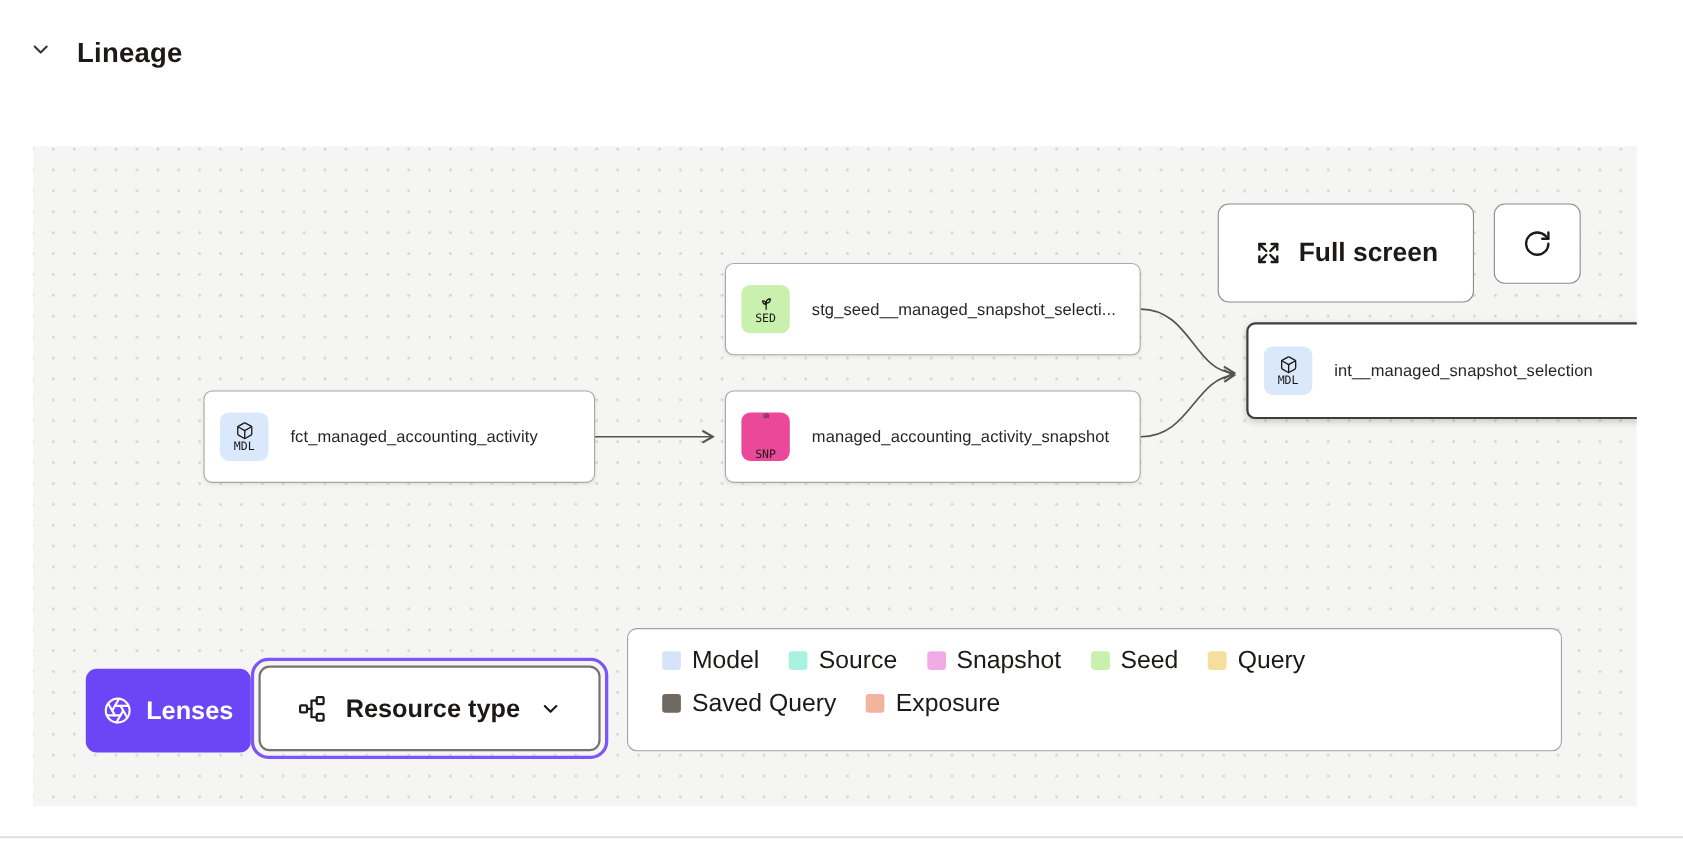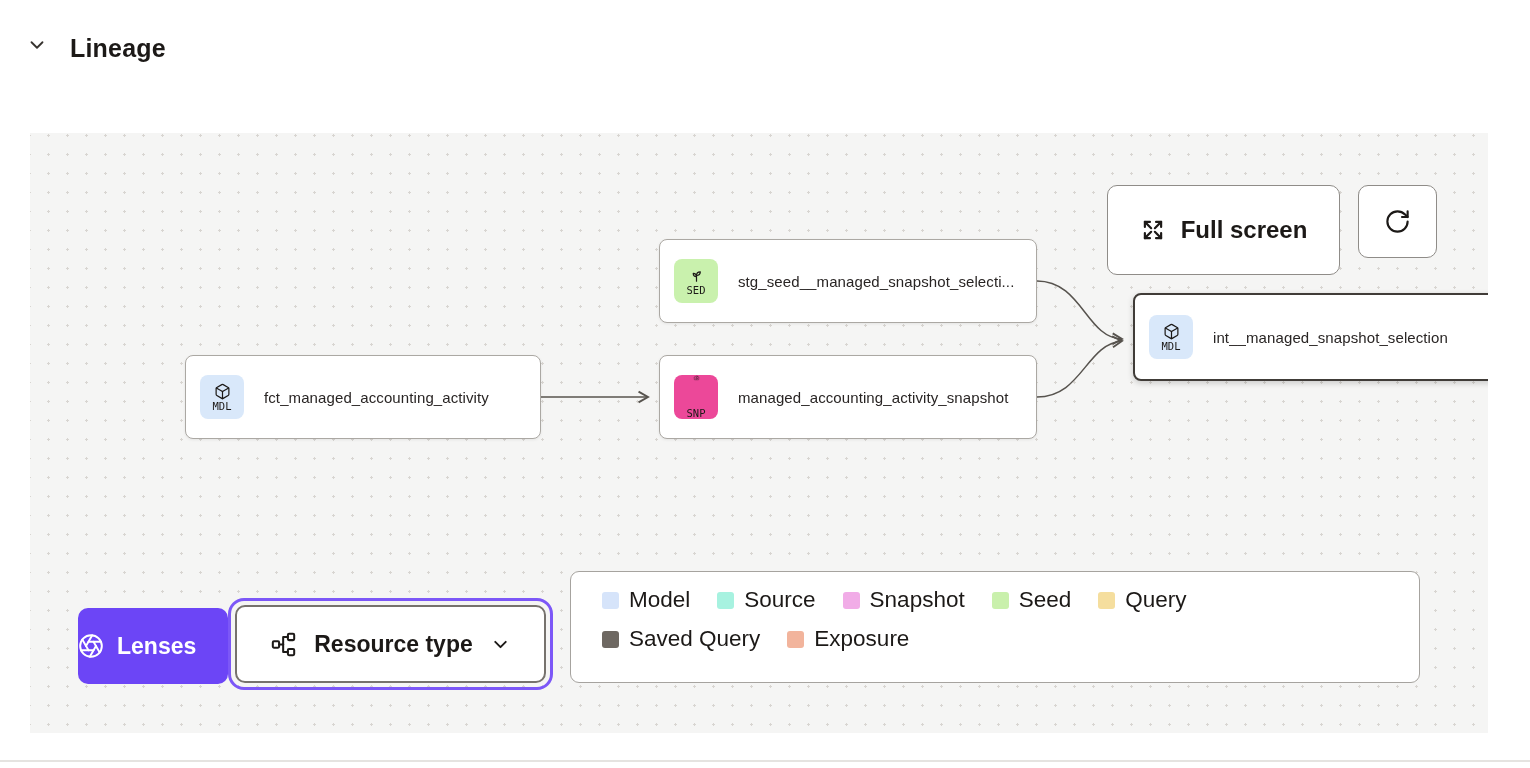--- a/index.html
+++ b/index.html
@@ -39,21 +39,21 @@
   .badge .code { font-family:"DejaVu Sans Mono","Liberation Mono",monospace; font-size:10.5px; font-weight:500; color:#1C1917; letter-spacing:0; }
   .node .label { font-size:15px; font-weight:500; color:#292524; letter-spacing:0.1px; white-space:nowrap; }
 
   .n-sed { left:629px; top:106px; width:378px; }
   .n-fct { left:155px; top:222px; width:356px; }
   .n-snp { left:629px; top:222px; width:378px; }
   .n-int { left:1103px; top:160px; width:390px; }
 
   
   .lenses { position:absolute; left:48px; top:475px; width:150px; height:76px; background:#6C45F6;
-            border-radius:10px; display:flex; align-items:center; gap:13px;
+            border-radius:10px; display:flex; align-items:center; justify-content:center; gap:13px;
             color:#fff; font-size:23px; font-weight:600; cursor:pointer; }
   .lenses svg { width:26px; height:26px; }
 
   .rt-ring { position:absolute; left:198px; top:465px; width:325px; height:92px;
              border:3.5px solid #7C57F7; border-radius:16px; padding:4px;
              display:flex; }
   .rt-btn { flex:1; background:#fff; border:2px solid #76726D; border-radius:10px;
             display:flex; align-items:center; justify-content:center; gap:17px;
             font-size:23px; font-weight:600; color:#1C1917; cursor:pointer; }
   .rt-btn svg { color:#1C1917; }

